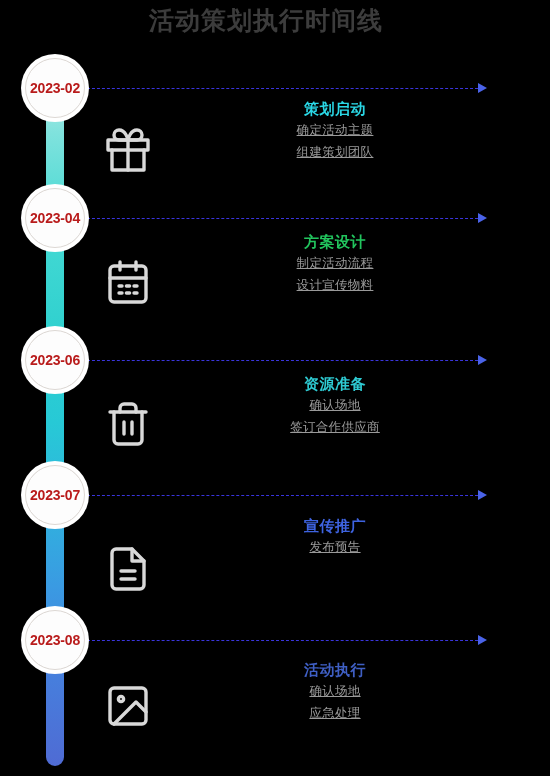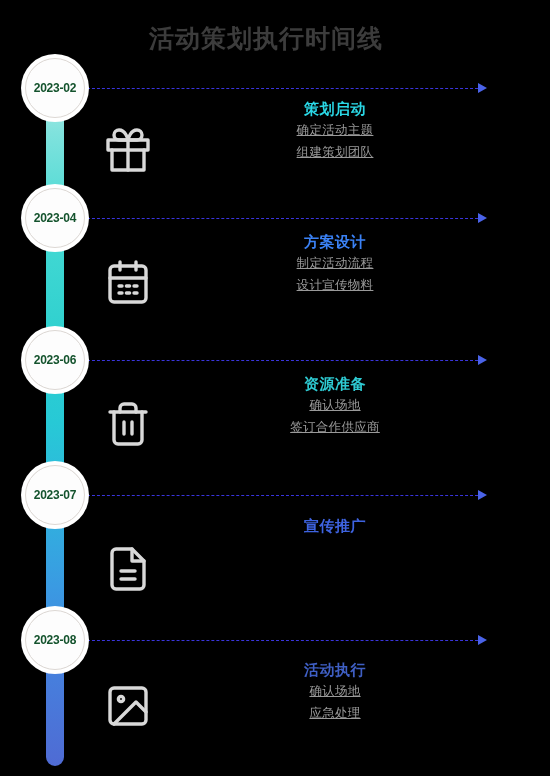--- a/index.html
+++ b/index.html
@@ -6,21 +6,21 @@
   html, body {
     width:550px; height:776px;
     background:#000;
     font-family:"Liberation Sans", "DejaVu Sans", sans-serif;
     overflow:hidden;
   }
   #stage { position:relative; width:550px; height:776px; background:#000; }
 
   
   .title {
-    position:absolute; left:0; top:22px; width:532px;
+    position:absolute; left:0; top:4px; width:532px;
     text-align:center;
     font-size:25px; font-weight:bold;
     color:#3c3c3c;
     letter-spacing:1px;
     line-height:32px;
   }
 
   
   .spine {
     position:absolute;
@@ -43,23 +43,23 @@
   .node {
     position:absolute;
     width:60px; height:60px;
     border-radius:50%;
     background:#fdfdfd;
     border:1px solid #ddd8d4;
     box-shadow:0 0 0 4px #ffffff, 0 1px 3px rgba(255,255,255,0.25);
     display:flex; align-items:center; justify-content:center;
   }
   .node-label {
-    font-size:12px;
+    font-size:14px;
     font-weight:bold;
-    color:#14532d;
+    color:#b91c1c;
     letter-spacing:-0.2px;
     white-space:nowrap;
   }
 
   
   .connector {
     position:absolute;
     height:0;
     border-top:1.6px dashed #3a35dd;
   }
@@ -136,21 +136,21 @@
           <line x1="3" y1="10" x2="21" y2="10"></line>
           <line x1="7.5" y1="14" x2="9" y2="14"></line>
           <line x1="11.2" y1="14" x2="12.8" y2="14"></line>
           <line x1="15" y1="14" x2="16.5" y2="14"></line>
           <line x1="7.5" y1="17.5" x2="9" y2="17.5"></line>
           <line x1="11.2" y1="17.5" x2="12.8" y2="17.5"></line>
           <line x1="15" y1="17.5" x2="16.5" y2="17.5"></line>
         </svg>
       </div>
       <div class="block" style="left: 205px; top: 232px;">
-        <div class="block-heading" style="color: #3b82f6;">方案设计</div>
+        <div class="block-heading" style="color: #22c55e;">方案设计</div>
         <div class="block-line">制定活动流程</div>
         <div class="block-line">设计宣传物料</div>
       </div>
       <div class="connector" style="left: 87px; top: 360px; width: 391px;"></div>
       <div class="arrow" style="left: 478px; top: 355px;"></div>
       <div class="node" style="left: 25px; top: 330px;">
         <span class="node-label">2023-06</span>
       </div>
       <div class="icon" style="left: 104px; top: 400px;">
         <svg viewBox="0 0 24 24" fill="none" stroke="currentColor" stroke-width="1.7" stroke-linecap="round" stroke-linejoin="round">
@@ -173,20 +173,21 @@
       <div class="icon" style="left: 104px; top: 545px;">
         <svg viewBox="0 0 24 24" fill="none" stroke="currentColor" stroke-width="1.7" stroke-linecap="round" stroke-linejoin="round">
           <path d="M14 2H6a2 2 0 0 0-2 2v16a2 2 0 0 0 2 2h12a2 2 0 0 0 2-2V8z"></path>
           <polyline points="14 2 14 8 20 8"></polyline>
           <line x1="8.5" y1="13" x2="15.5" y2="13"></line>
           <line x1="8.5" y1="17" x2="15.5" y2="17"></line>
         </svg>
       </div>
       <div class="block" style="left: 205px; top: 516px;">
         <div class="block-heading" style="color: rgb(62, 99, 224);">宣传推广</div>
+        <div class="block-line">发布预告</div>
       </div>
       <div class="connector" style="left: 87px; top: 640px; width: 391px;"></div>
       <div class="arrow" style="left: 478px; top: 635px;"></div>
       <div class="node" style="left: 25px; top: 610px;">
         <span class="node-label">2023-08</span>
       </div>
       <div class="icon" style="left: 104px; top: 682px;">
         <svg viewBox="0 0 24 24" fill="none" stroke="currentColor" stroke-width="1.7" stroke-linecap="round" stroke-linejoin="round">
           <rect x="3" y="3" width="18" height="18" rx="2"></rect>
           <circle cx="8.5" cy="8.5" r="1.3"></circle>

